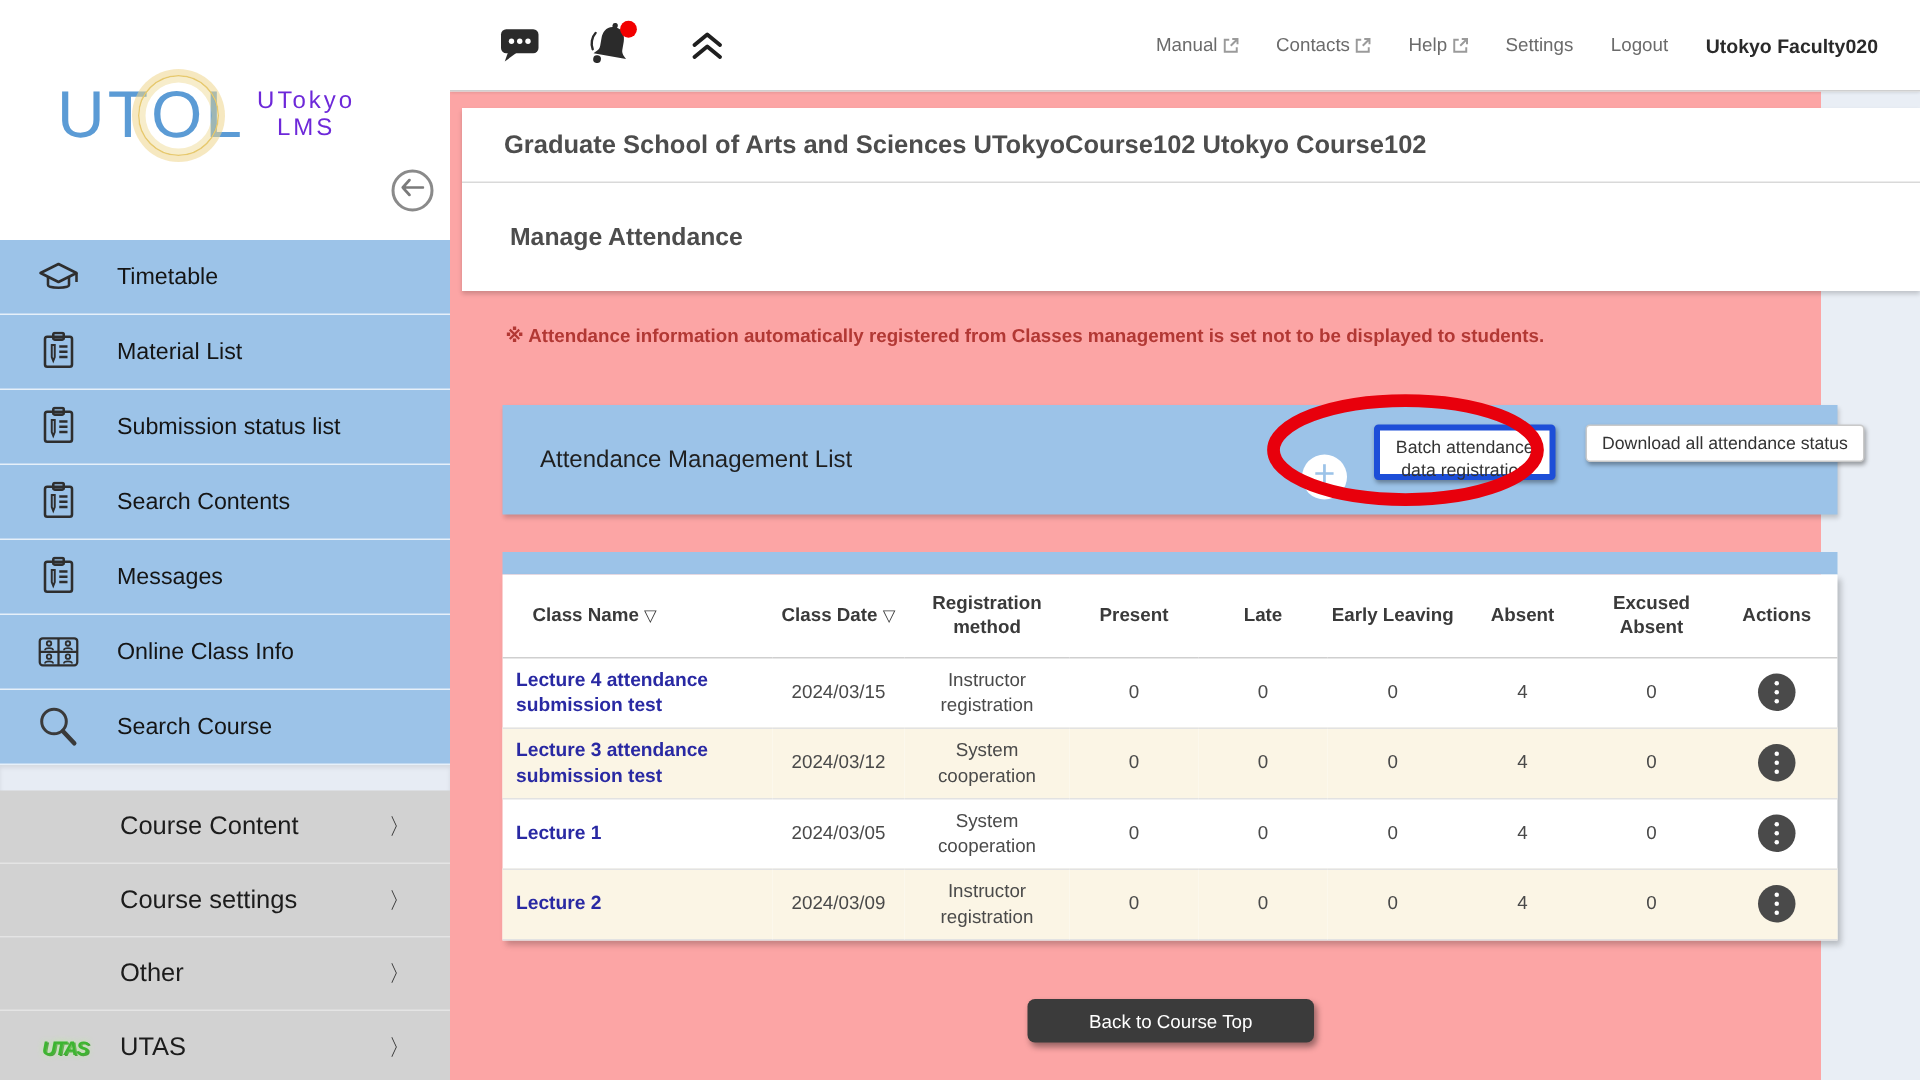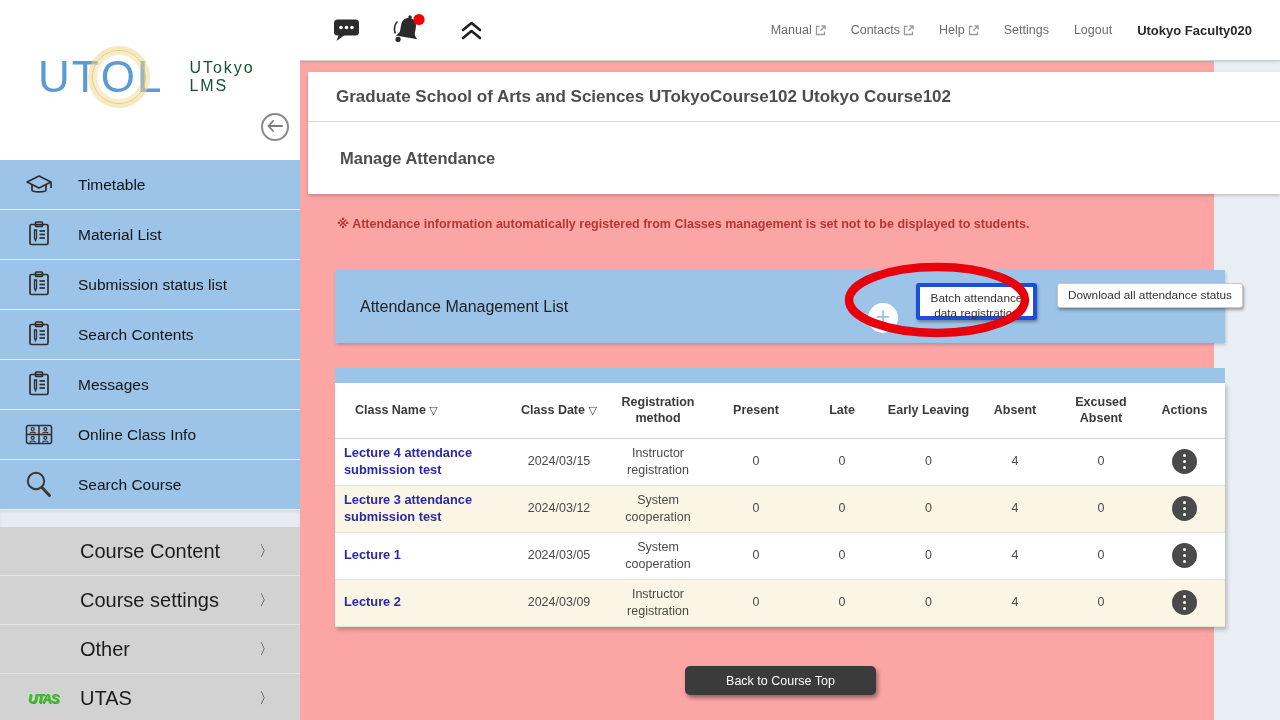--- a/index.html
+++ b/index.html
@@ -10,31 +10,31 @@
   }
 
   
   .sidebar { position:absolute; left:0; top:0; width:300px; height:720px; background:#E7ECF4; z-index:5; }
   .logo-area { position:relative; height:160px; background:#fff; }
   .logo-row { position:absolute; left:38px; top:52px; display:flex; align-items:center; }
   .logo-utol { font-size:44px; font-weight:300; color:#5B9BD5; letter-spacing:2px; display:flex; align-items:center; }
   .logo-o { position:relative; display:inline-block; }
   .logo-o::before { content:""; position:absolute; left:50%; top:50%; width:52px; height:52px; transform:translate(-50%,-50%);
     border:1px solid #E7C96E; border-radius:50%; box-shadow:0 0 0 4px rgba(238,214,140,.55), inset 0 0 0 4px rgba(238,214,140,.45); }
-  .logo-tagline { margin-left:26px; color:#14532d; font-size:16px; letter-spacing:2px; line-height:1.15; }
+  .logo-tagline { margin-left:8px; color:#6d28d9; font-size:16px; letter-spacing:2px; line-height:1.15;text-align:center; }
   .collapse-btn { position:absolute; right:11px; top:113px; width:28px; height:28px; border-radius:50%;
     border:2px solid #8a8a8a; background:#fff; display:flex; align-items:center; justify-content:center; cursor:pointer; }
   .nav-item { height:50px; background:#9CC3E8; border-bottom:1px solid rgba(255,255,255,.75);
     display:flex; align-items:center; cursor:pointer; }
   .nav-icon { width:78px; display:flex; justify-content:center; align-items:center; }
   .nav-label { font-size:15.5px; color:#151515; }
   .nav-gap { height:17px; background:#E7ECF4; box-shadow:inset 0 2px 3px rgba(0,0,0,.08); }
   .group-item { height:49px; background:#D2D2D2; border-bottom:1px solid #e4e4e4;
     display:flex; align-items:center; cursor:pointer; position:relative; }
-  .group-label { margin-left:80px; font-size:20px; color:#1c1c1c; }
+  .group-label { margin-left:80px; font-size:17px; color:#1c1c1c; }
   .group-chevron { position:absolute; right:26px; font-size:15px; color:#333; }
   .utas-badge { position:absolute; left:28px; font-weight:900; font-style:italic; font-size:13px; color:#3DB531;
     text-shadow:0 0 4px #b9f09a, 1px 1px 0 #2e8f22; letter-spacing:-1px; }
 
   
   .main { position:absolute; left:300px; top:0; width:914px; height:720px; background:#fca5a5; }
   .topbar { position:absolute; left:0; top:0; width:980px; height:61px; background:#fff;
     border-bottom:1px solid #cfcfcf; box-shadow:0 1px 2px rgba(0,0,0,.12);
     display:flex; align-items:center; }
   .topbar-icons { display:flex; align-items:center; gap:30px; margin-left:33px; }

